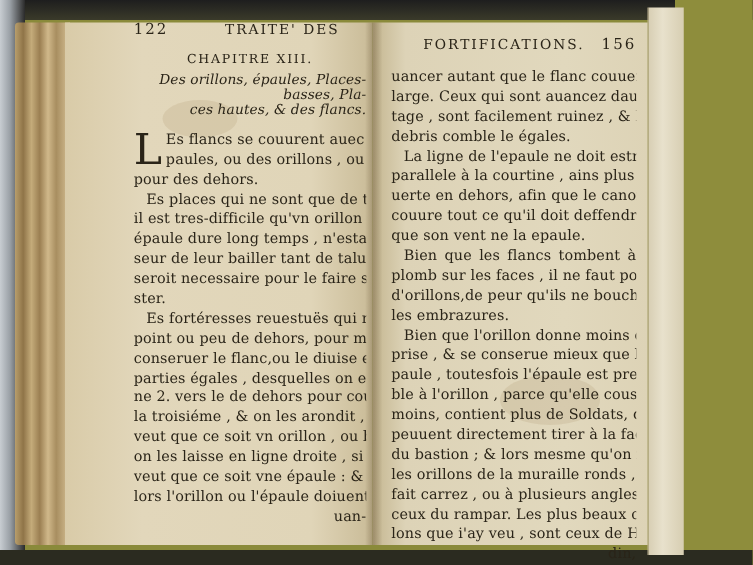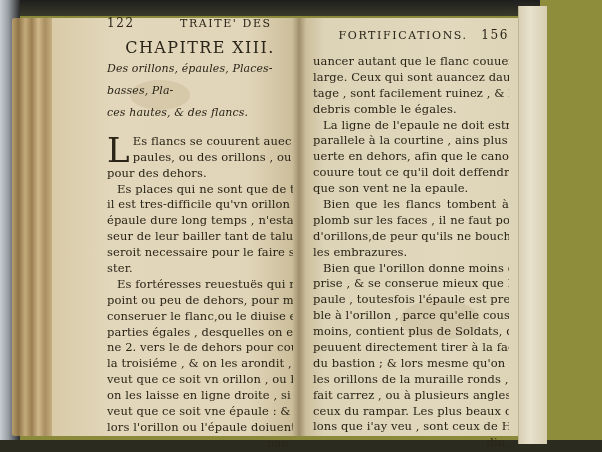--- a/index.html
+++ b/index.html
@@ -54,21 +54,21 @@
     position:absolute; color:#2a2418; font-size:11.5px; line-height:15.9px;
     letter-spacing:0.1px;
   }
   .left-text { left:107px; top:16px; width:186px; }
   .right-text { left:313px; top:28px; width:196px; }
   .runhead {
     display:flex; justify-content:space-between; font-size:12px;
     letter-spacing:1.6px; margin-bottom:8px; height:16px;
   }
   .chapter { text-align:center; letter-spacing:1.4px; font-size:11.5px; margin-bottom:2px; }
-  .subtitle { font-style:italic; text-align:left; font-size:11px; line-height:22px; margin-bottom:10px; }
+  .subtitle { font-style:italic; text-align:right; font-size:11px; line-height:12px; margin-bottom:10px; }
   .line { white-space:nowrap; overflow:hidden; text-align:justify; text-align-last:justify; height:15.9px; }
   .line.indent { padding-left:10px; }
   .line.last { text-align-last:left; }
   .line.right-align { text-align-last:right; }
   .dropcap-row { position:relative; }
   .dropcap {
     float:left; font-size:34px; line-height:30px; margin:1px 3px 0 0; font-family:"DejaVu Serif", serif;
   }
   .stain { position:absolute; border-radius:50%; background:rgba(140,110,60,.12); }
 </style>
@@ -89,21 +89,21 @@
 
 <div class="stain" style="left:130px;top:80px;width:60px;height:30px;"></div>
 <div class="stain" style="left:400px;top:300px;width:80px;height:40px;"></div>
 
 <div class="text left-text">
   <div class="runhead">
     <span>122</span>
     <span style="text-transform:uppercase;font-size:11px;margin-left:36px;">Traite' des</span>
     <span style="width:12px"></span>
   </div>
-  <div class="chapter" style="text-transform:uppercase;font-size:16px;">Chapitre XIII.</div>
+  <div class="chapter" style="text-transform:uppercase;font-size:10px;">Chapitre XIII.</div>
   <div class="subtitle">
     <div>Des orillons, épaules, Places-basses, Pla-</div>
     <div>ces hautes, &amp; des flancs.</div>
   </div>
   <div class="dropcap-row">
     <span class="dropcap">L</span>
     <div class="line">Es flancs se couurent auec des é-</div>
     <div class="line">paules, ou des orillons , ou bien</div>
   </div>
   <div class="line last">pour des dehors.</div>

